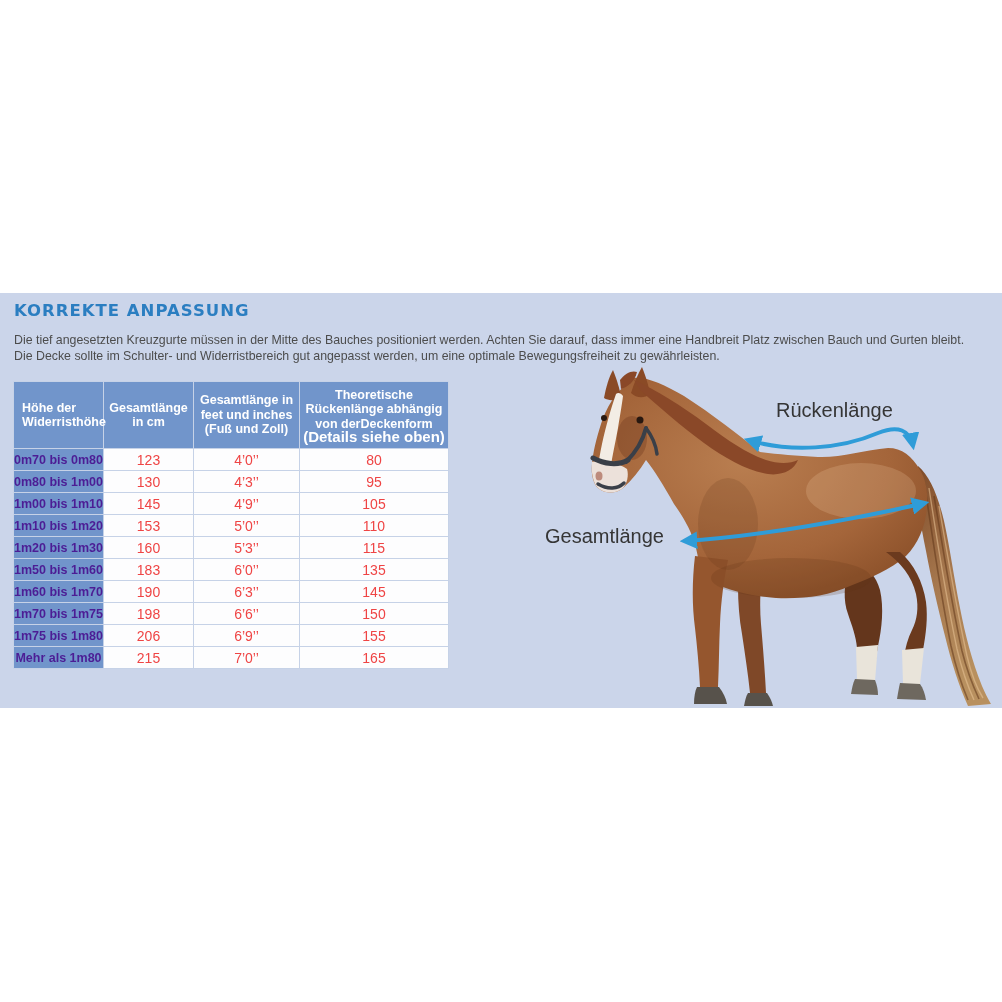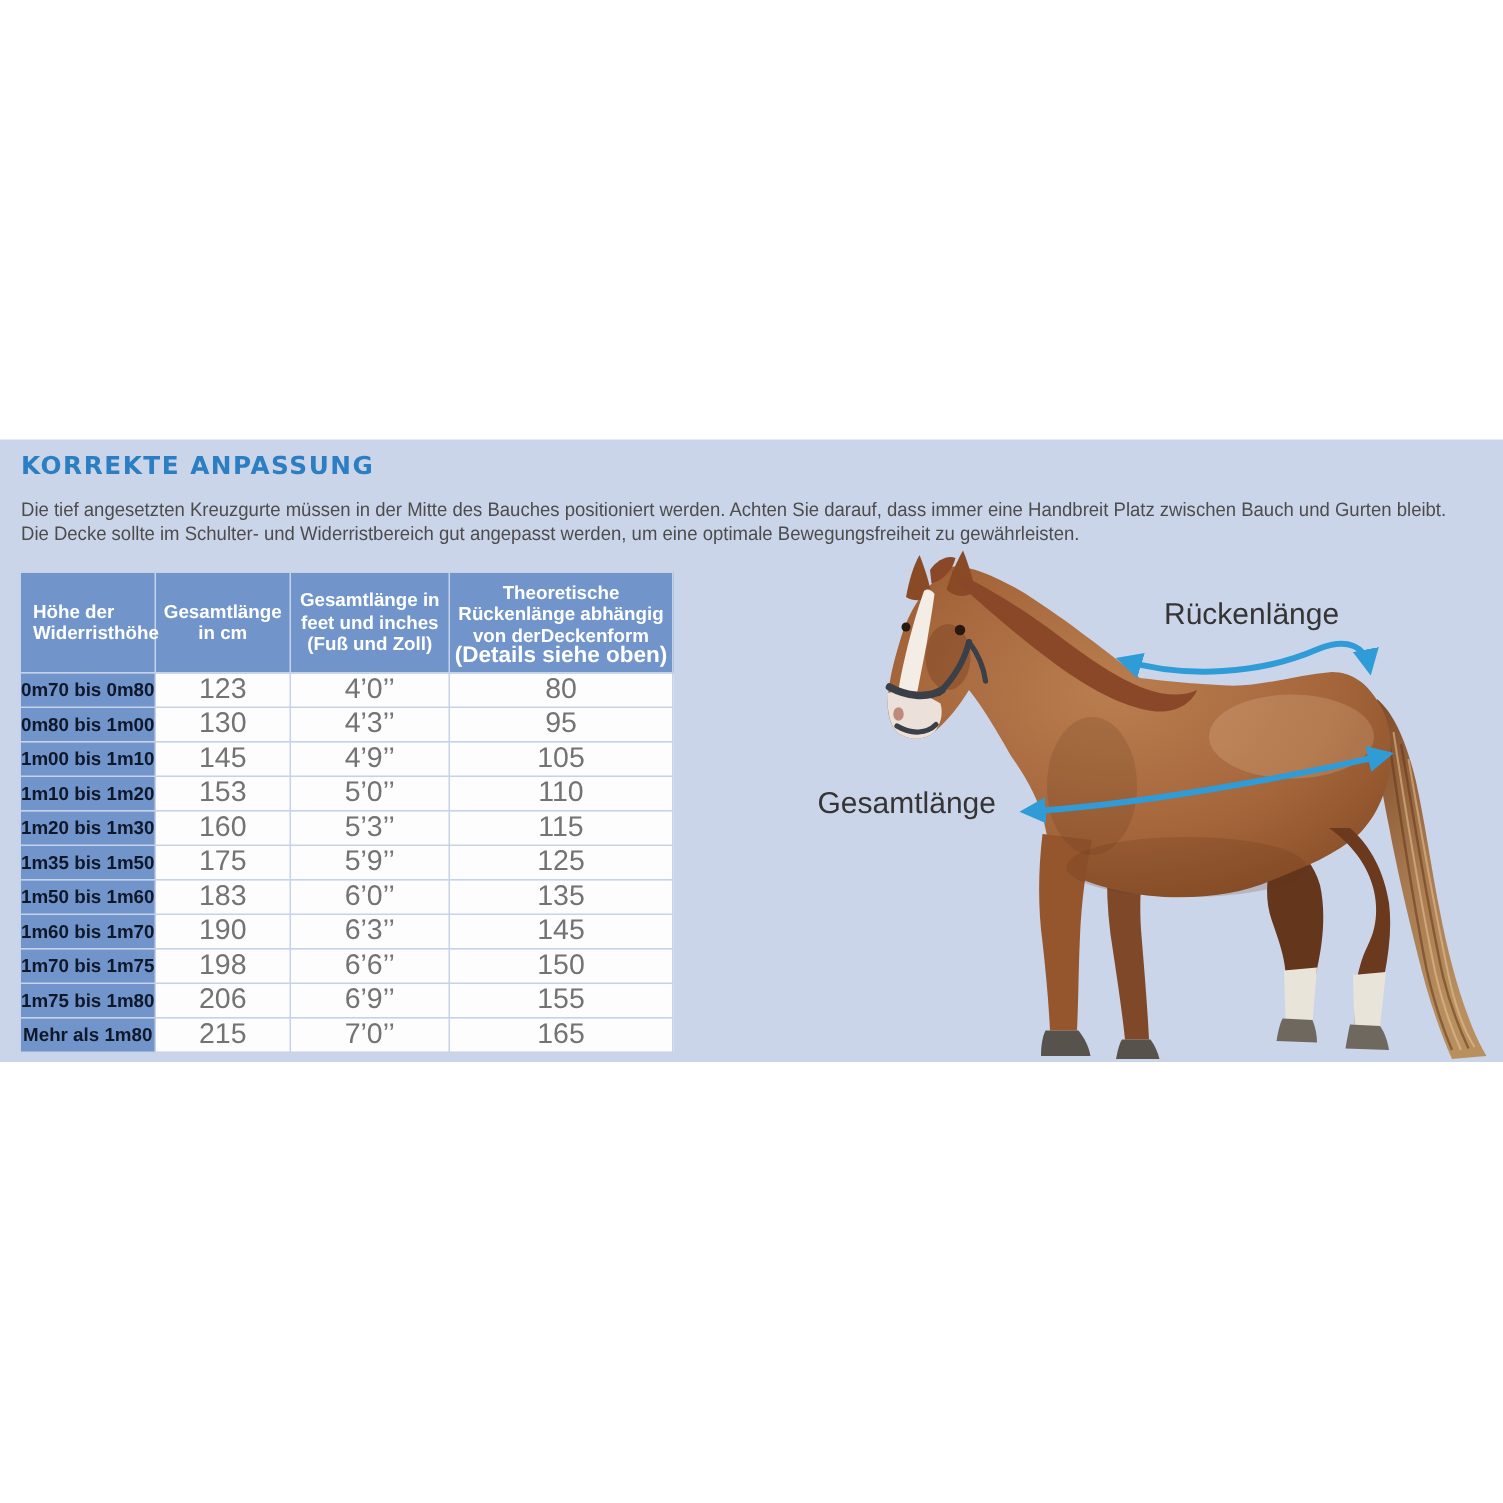--- a/index.html
+++ b/index.html
@@ -33,26 +33,26 @@
     border:1px solid #c6d2e7;padding:0;vertical-align:middle;
   }
   th.hd{
     background:#7195cb;color:#fff;font-weight:700;
     font-size:12.5px;line-height:14.5px;text-align:center;
     height:66px;border-color:#b7c5e0;
   }
   th.hd.first{text-align:left;padding-left:8px;}
   th.hd .sub{font-size:15px;line-height:11px;}
   th.rowhead{
-    background:#7195cb;color:#0f172a;font-weight:700;
+    background:#7195cb;color:#4c1d95;font-weight:700;
     font-size:12.5px;text-align:center;height:21px;
     border-color:#93aed6;
   }
   td.val{
-    background:#fdfdfe;color:#737373;font-size:19px;
+    background:#fdfdfe;color:#ef4444;font-size:14px;
     text-align:center;height:21px;
   }
   
   .horse-wrap{position:absolute;left:556px;top:356px;width:446px;height:352px;}
   .diagram-label{
     position:absolute;font-size:20px;font-weight:400;color:#353535;
     white-space:nowrap;z-index:5;
   }
   #label-back{left:776px;top:399px;}
   #label-total{left:545px;top:525px;}
@@ -122,26 +122,20 @@
       <th class="rowhead">1m10 bis 1m20</th>
       <td class="val">153</td>
       <td class="val">5’0’’</td>
       <td class="val">110</td>
     </tr>
     <tr>
       <th class="rowhead">1m20 bis 1m30</th>
       <td class="val">160</td>
       <td class="val">5’3’’</td>
       <td class="val">115</td>
-    </tr>
-    <tr>
-      <th class="rowhead">1m35 bis 1m50</th>
-      <td class="val">175</td>
-      <td class="val">5’9’’</td>
-      <td class="val">125</td>
     </tr>
     <tr>
       <th class="rowhead">1m50 bis 1m60</th>
       <td class="val">183</td>
       <td class="val">6’0’’</td>
       <td class="val">135</td>
     </tr>
     <tr>
       <th class="rowhead">1m60 bis 1m70</th>
       <td class="val">190</td>

